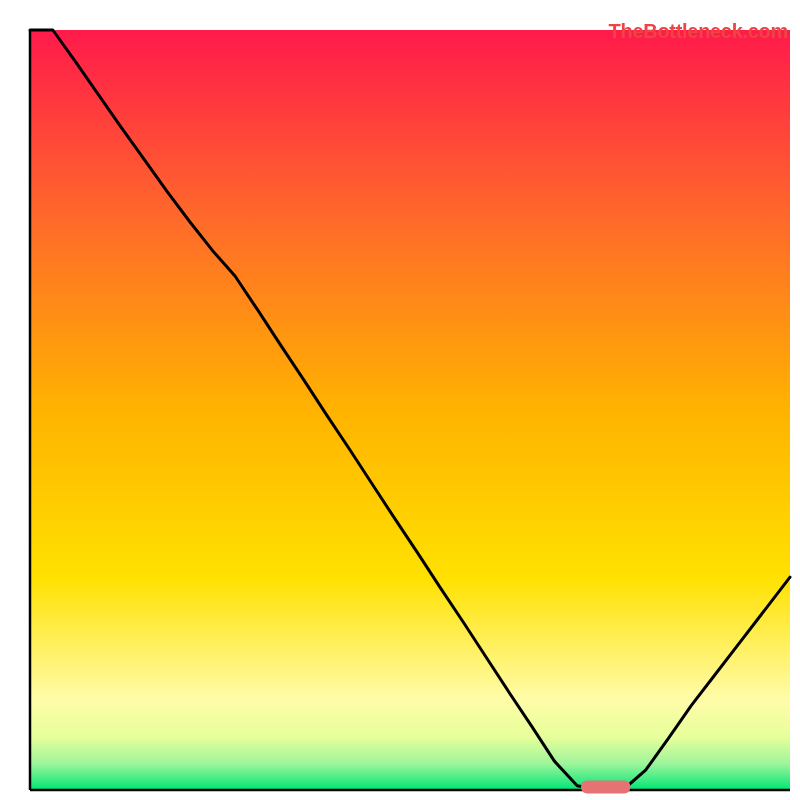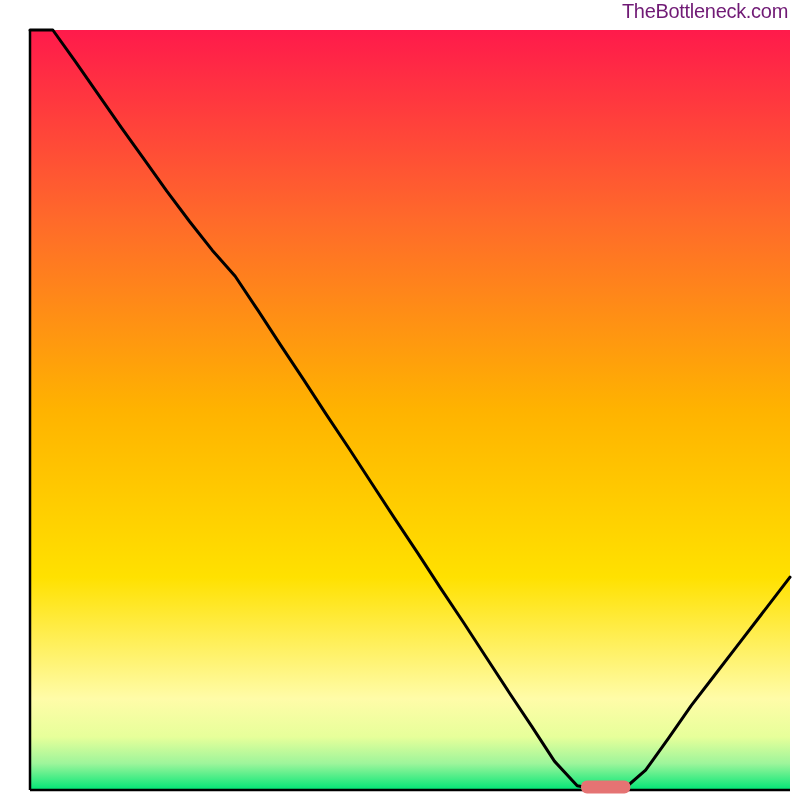--- a/index.html
+++ b/index.html
@@ -6,25 +6,25 @@
     margin: 0;
     padding: 0;
     width: 800px;
     height: 800px;
     background: #fff;
     font-family: Arial, sans-serif;
     position: relative;
   }
   .watermark {
     position: absolute;
-    top: 0;
+    top: 20px;
     right: 12px;
-    color: #701a75;
+    color: #ef4444;
     font-size: 20px;
-    font-weight: normal;
+    font-weight: bold;
     letter-spacing: -0.3px;
     z-index: 10;
   }
   svg.chart {
     display: block;
   }
 </style>
 </head>
 <body>
 

